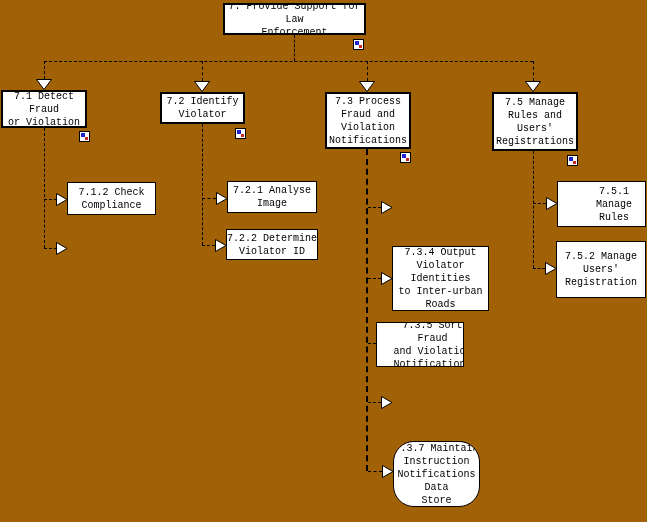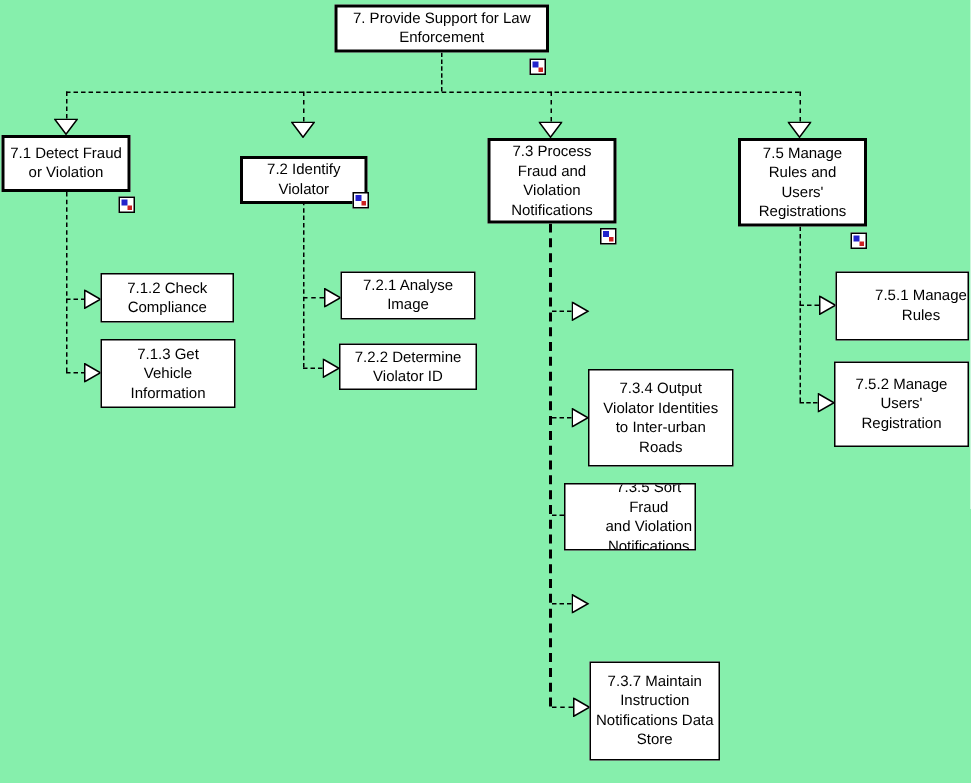--- a/index.html
+++ b/index.html
@@ -1,18 +1,18 @@
 <!DOCTYPE html>
 <html style="--icon-blue: #2222cc; --icon-red: #cc2222;"><head>
 <meta charset="utf-8">
 <style>
   html,body{margin:0;padding:0;background:#fff;}
   #canvas{
-    position:relative;width:647px;height:522px;background:#86efac;
-    font-family:Liberation Sans, sans-serif;
+    position:relative;width:647px;height:522px;background:#a16207;
+    font-family:Liberation Mono, monospace;
     font-size:10px;line-height:13px;color:#000;
   }
   .node{
     position:absolute;box-sizing:border-box;background:#fff;
     border:1px solid #000;display:flex;align-items:center;justify-content:center;
     text-align:center;white-space:pre-line;overflow:hidden;
   }
   .lvl-parent{border-width:2px;}
   .vline{position:absolute;width:0;border-left:1px dashed #000;}
   .vline.bold{border-left-width:2px;}
@@ -100,58 +100,55 @@
   <svg class="tri" style="left:545px;top:262px;" width="12" height="13">
       <polygon points="0.5,0.5 11,6.5 0.5,12.5" fill="#fff" stroke="#000"></polygon>
     </svg>
 
   <div class="node lvl-parent" style="left:223px;top:3px;width:143px;height:32px;">7. Provide Support for Law
 Enforcement</div>
 
   <div class="node lvl-parent" style="left:1px;top:90px;width:86px;height:38px;">7.1 Detect Fraud
 or Violation</div>
 
-  <div class="node lvl-parent" style="left:160px;top:92px;width:85px;height:32px;margin-top:12px;">7.2 Identify
+  <div class="node lvl-parent" style="left:160px;top:92px;width:85px;height:32px;">7.2 Identify
 Violator</div>
 
   <div class="node lvl-parent" style="left:325px;top:92px;width:86px;height:57px;">7.3 Process
 Fraud and
 Violation
 Notifications</div>
 
   <div class="node lvl-parent" style="left:492px;top:92px;width:86px;height:59px;">7.5 Manage
 Rules and
 Users'
 Registrations</div>
 
   <div class="node" style="left:67px;top:182px;width:89px;height:33px;">7.1.2 Check
 Compliance</div>
 
-  <div class="node" style="left:67px;top:226px;width:90px;height:46px;">7.1.3 Get
-Vehicle
-Information</div>
 
   <div class="node" style="left:227px;top:181px;width:90px;height:32px;">7.2.1 Analyse
 Image</div>
 
   <div class="node" style="left:226px;top:229px;width:92px;height:31px;">7.2.2 Determine
 Violator ID</div>
 
 
   <div class="node" style="left:392px;top:246px;width:97px;height:65px;">7.3.4 Output
 Violator Identities
 to Inter-urban
 Roads</div>
 
   <div class="node" style="left:376px;top:322px;width:88px;height:45px;padding-left:25px;">7.3.5 Sort Fraud
 and Violation
 Notifications</div>
 
 
-  <div class="node" style="left:393px;top:441px;width:87px;height:66px;">7.3.7 Maintain
+  <div class="node" style="left:393px;top:441px;width:87px;height:66px;border-radius:21px;">7.3.7 Maintain
 Instruction
 Notifications Data
 Store</div>
 
   <div class="node" style="left:557px;top:181px;width:89px;height:46px;padding-left:25px;">7.5.1 Manage
 Rules</div>
 
   <div class="node" style="left:556px;top:241px;width:90px;height:57px;">7.5.2 Manage
 Users'
 Registration</div>

